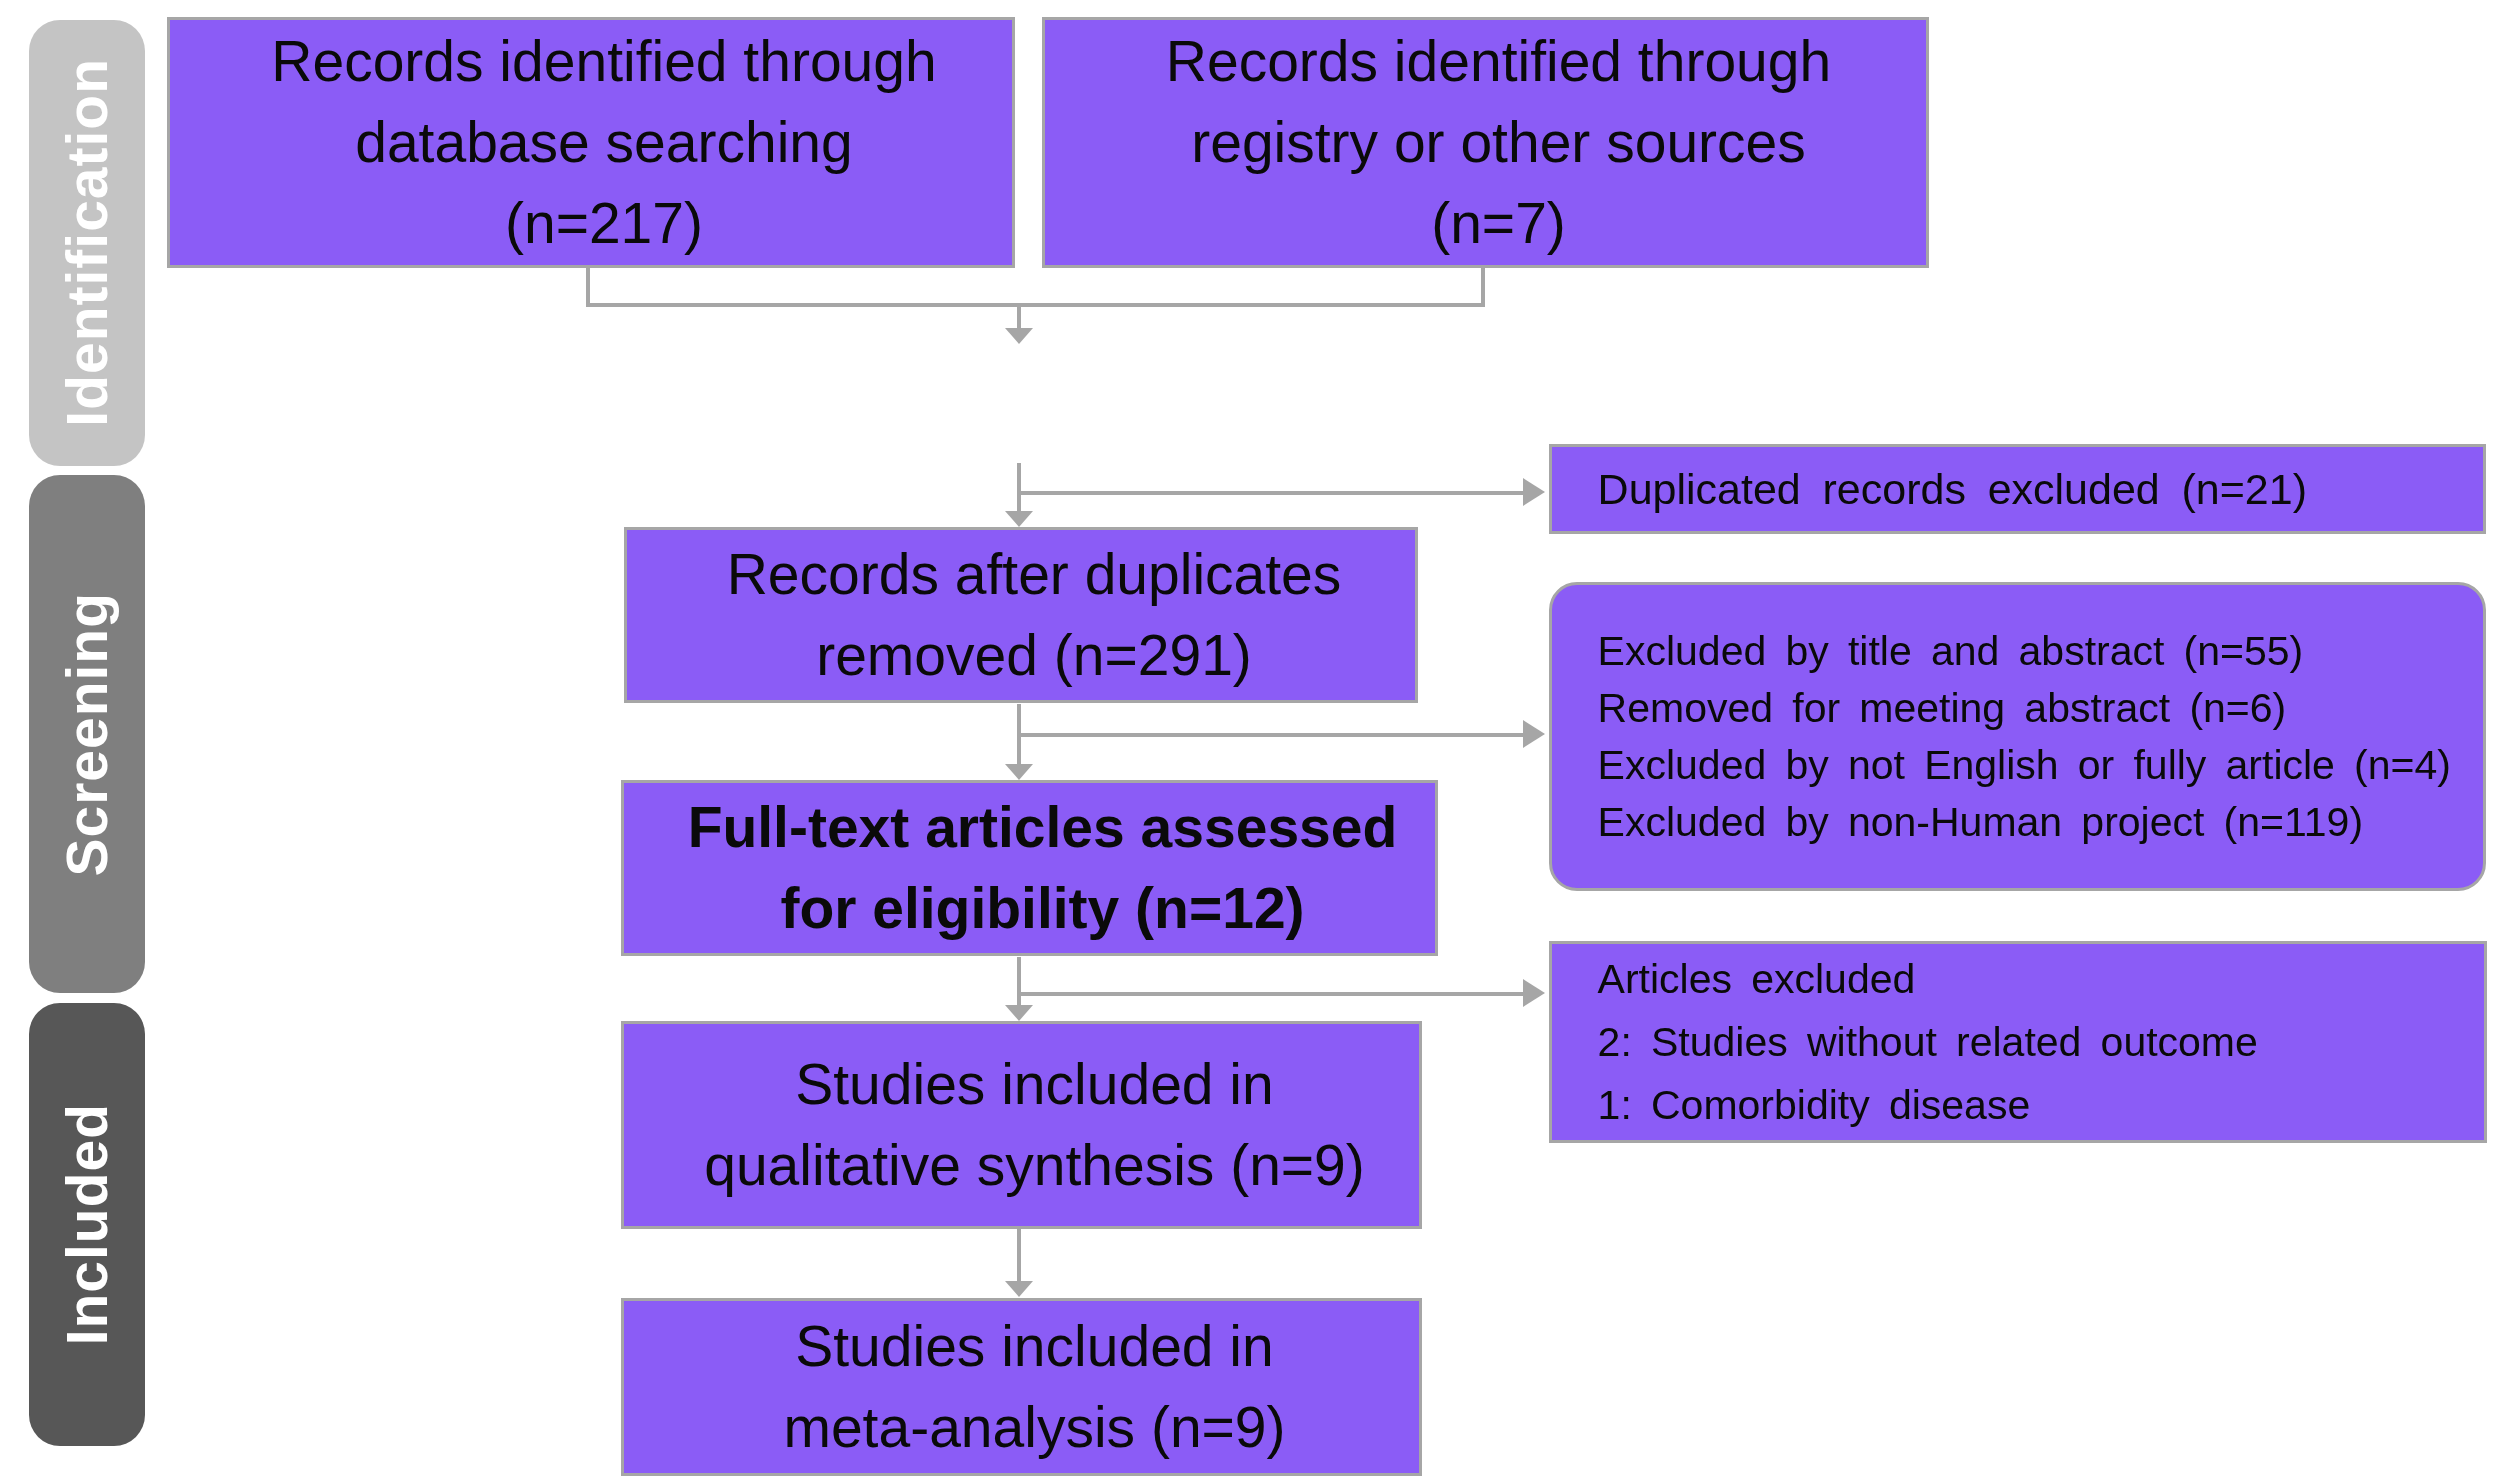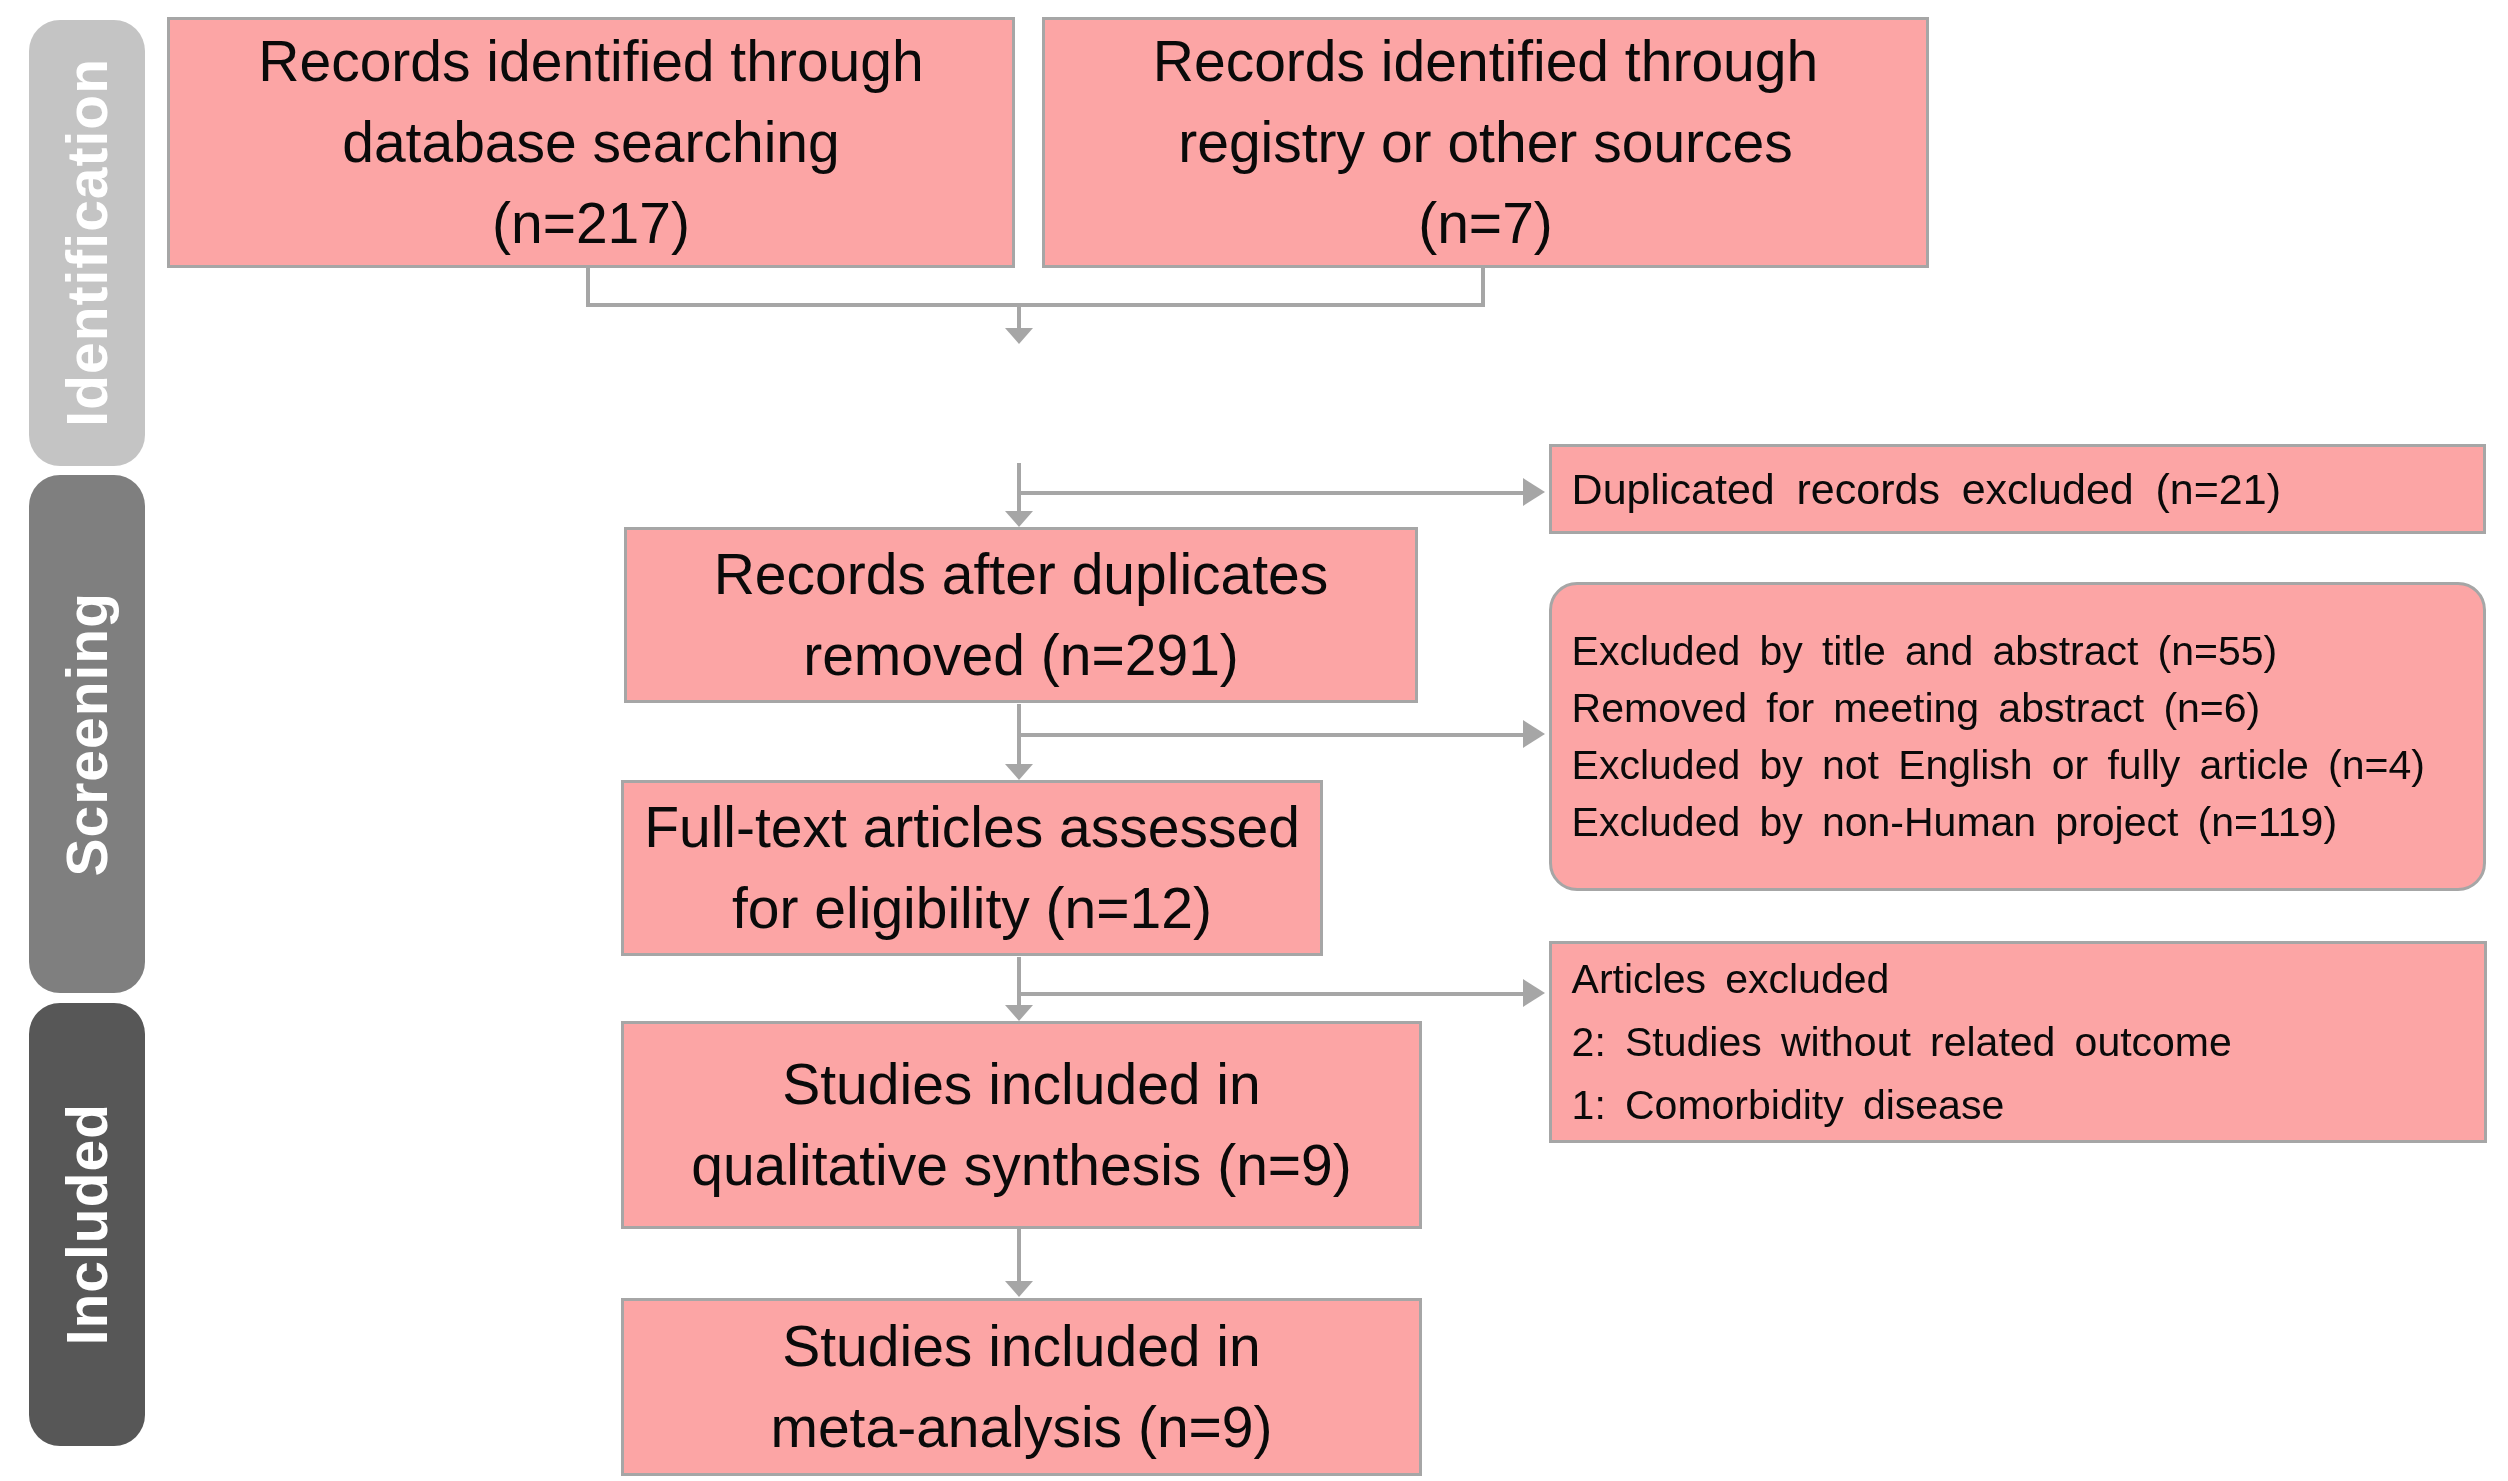--- a/index.html
+++ b/index.html
@@ -28,27 +28,28 @@
     color: #ffffff;
     font-weight: bold;
     font-size: 57px;
     letter-spacing: 1px;
     white-space: nowrap;
   }
 
   
   .box {
     position: absolute;
-    background: #fca5a5;
+    background: #8b5cf6;
     border: 3.9px solid #a6a6a6;
     box-sizing: border-box;
     display: flex;
     align-items: center;
     justify-content: center;
     color: #0a0a0a;
+    padding-left: 26px;
   }
   .flow-text {
     white-space: pre-line;
     text-align: center;
     font-size: 57px;
     line-height: 1.42;
   }
   .box.side { justify-content: flex-start; }
   .side-single {
     font-size: 43px;
@@ -122,21 +123,21 @@
 
   <div class="box side" id="box-screening-exclusions" style="left:1549px; top:582px; width:937px; height:309px;border-radius:28px;">
     <div class="side-list">
       <div class="line">Excluded by title and abstract (n=55)</div>
       <div class="line">Removed for meeting abstract (n=6)</div>
       <div class="line">Excluded by not English or fully article (n=4)</div>
       <div class="line">Excluded by non-Human project (n=119)</div>
     </div>
   </div>
 
-  <div class="box" style="left:621px; top:780px; width:702px; height:176px;">
+  <div class="box" style="left:621px; top:780px; width:817px; height:176px;font-weight:bold;">
     <span class="flow-text">Full-text articles assessed
 for eligibility (n=12)</span>
   </div>
 
   <div class="box side" id="box-articles-excluded" style="left:1549px; top:941px; width:938px; height:202px;">
     <div class="side-list">
       <div class="line">Articles excluded</div>
       <div class="line">2: Studies without related outcome</div>
       <div class="line">1: Comorbidity disease</div>
     </div>

